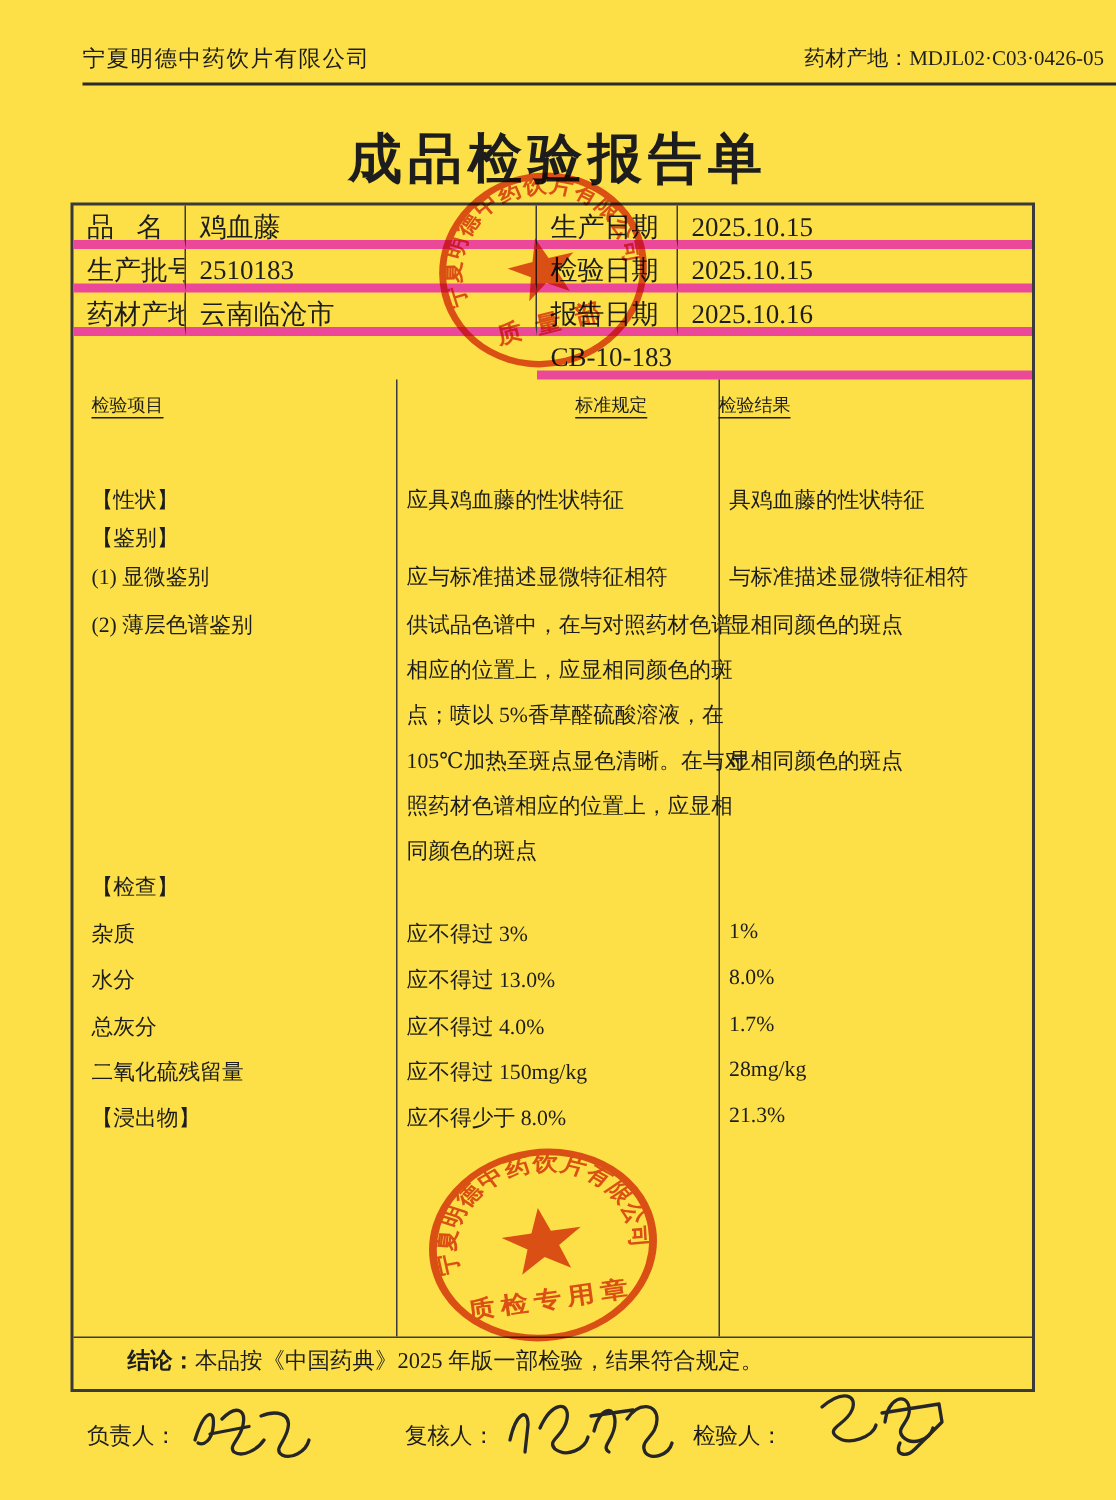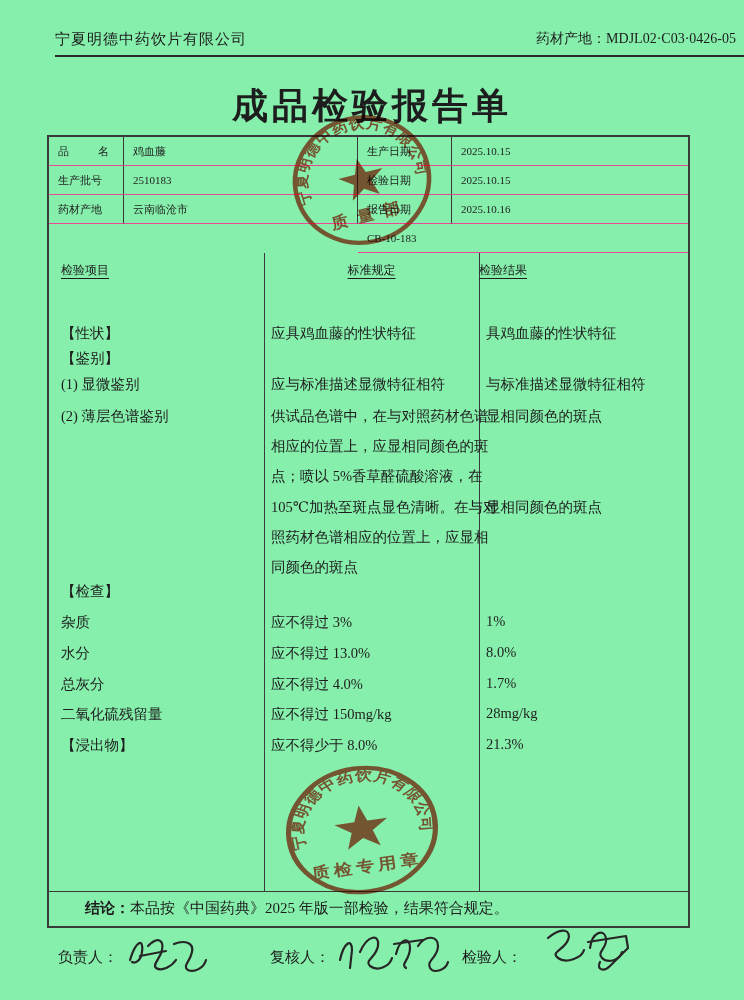--- a/index.html
+++ b/index.html
@@ -1,45 +1,45 @@
 <!DOCTYPE html>
 <html><head>
 <meta charset="utf-8">
 <style>
   html,body{margin:0;padding:0;background:#888;}
   .page{
-    position:relative;width:744px;height:1000px;background:#86efac;
+    position:relative;width:744px;height:1000px;background:#fde047;
     font-family:"Liberation Serif","DejaVu Serif",serif;color:#1d1d1d;
     overflow:hidden;margin:0 auto;
   }
   
   .hdr-company{position:absolute;left:55px;top:30px;font-size:15px;letter-spacing:1px;}
   .hdr-code{position:absolute;right:8px;top:30px;font-size:14px;}
   .hdr-rule{position:absolute;left:55px;right:0;top:55px;height:2px;background:#2b2b2b;}
   .title{position:absolute;left:0;right:0;top:82px;text-align:center;
          font-size:36px;font-weight:bold;letter-spacing:4px;}
   
   .doc-table{position:absolute;left:47px;top:135px;width:639px;border:2px solid #3a3a3a;background:transparent;}
   .info-grid{display:grid;grid-template-columns:75px 234px 94px 1fr;grid-auto-rows:29px;}
-  .cell{box-sizing:border-box;font-size:11px;line-height:28px;padding:0 0 0 9px;
-        border-bottom:1px solid #ec4899;white-space:nowrap;overflow:hidden;}
+  .cell{box-sizing:border-box;font-size:18px;line-height:28px;padding:0 0 0 9px;
+        border-bottom:6px solid #ec4899;white-space:nowrap;overflow:hidden;}
   .cell.rb{border-right:1px solid #3a3a3a;}
   .cell.sp2a{grid-column:1 / 3;}
   .cell.sp2b{grid-column:3 / 5;}
   .cell.justify{text-align:justify;text-align-last:justify;padding-right:14px;}
   
   .main-region{position:relative;height:638px;}
   .vline{position:absolute;top:0;bottom:0;width:1px;background:#3a3a3a;}
   .vline.v1{left:215px;} .vline.v2{left:430px;}
   .mline{position:absolute;left:0;right:0;height:24px;font-size:14.5px;white-space:nowrap;}
   .mline .c1{position:absolute;left:12px;}
   .mline .c2{position:absolute;left:222px;}
   .mline .c3{position:absolute;left:437px;}
   .mhead span{text-decoration:underline;text-underline-offset:4px;font-size:12px;}
-  .mhead .c2h{position:absolute;left:215px;width:215px;text-align:center;}
+  .mhead .c2h{position:absolute;left:215px;width:215px;text-align:center;padding-left:36px;}
   .mhead .c3h{position:absolute;left:430px;width:205px;text-align:left;}
   
   .conclusion-row{box-sizing:border-box;height:35px;border-top:1.5px solid #3a3a3a;
                   font-size:15px;line-height:33px;padding-left:36px;white-space:nowrap;}
   .conclusion-row .clabel{font-weight:bold;}
   
   .stamp{position:absolute;mix-blend-mode:multiply;opacity:0.88;}
   .stamp-top{left:278px;top:96px;width:168px;height:168px;color:#d8442e;}
   .stamp-bottom{left:282px;top:750px;width:160px;height:160px;color:#d8442e;}
   

